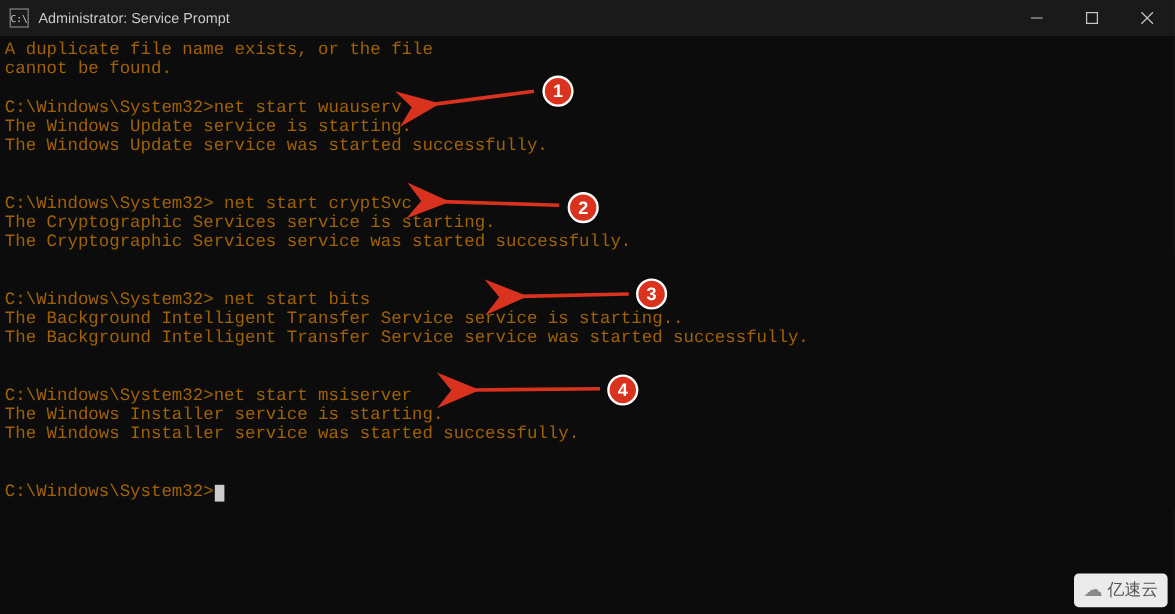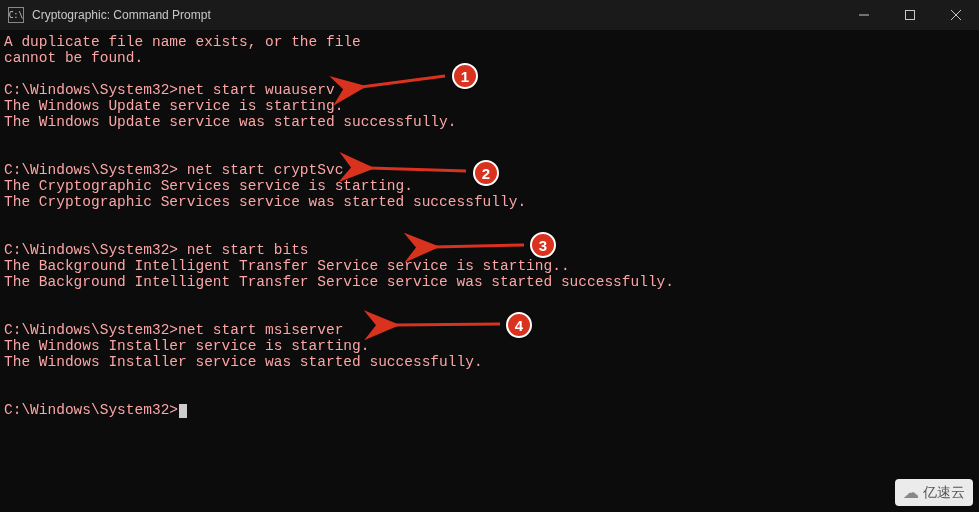--- a/index.html
+++ b/index.html
@@ -51,21 +51,21 @@
     display: flex;
     align-items: center;
     justify-content: center;
     color: #c8c8c8;
     cursor: pointer;
   }
   .win-btn svg { stroke: currentColor; fill: none; stroke-width: 1; }
   .terminal {
     flex: 1;
     background: #0c0c0c;
-    color: #fca5a5;
+    color: #a16207;
     font-size: 14.5px;
     line-height: 16px;
     padding: 4px 4px;
     white-space: pre;
     font-family: Consolas, "Courier New", monospace;
     position: relative;
     overflow: hidden;
   }
   .line { height: 16px; }
   .cursor {
@@ -112,21 +112,21 @@
     color:#888;
   }
 </style>
 </head>
 <body>
 
 <div class="window">
 
   <div class="titlebar">
     <div class="app-icon">C:\</div>
-    <div class="title">Cryptographic: Command Prompt</div>
+    <div class="title">Administrator: Service Prompt</div>
     <div class="spacer"></div>
     <div class="win-btn">
       <svg width="10" height="10">
           <line x1="0" y1="5" x2="10" y2="5"></line>
         </svg>
     </div>
     <div class="win-btn">
       <svg width="10" height="10">
           <rect x="0.5" y="0.5" width="9" height="9"></rect>
         </svg>

